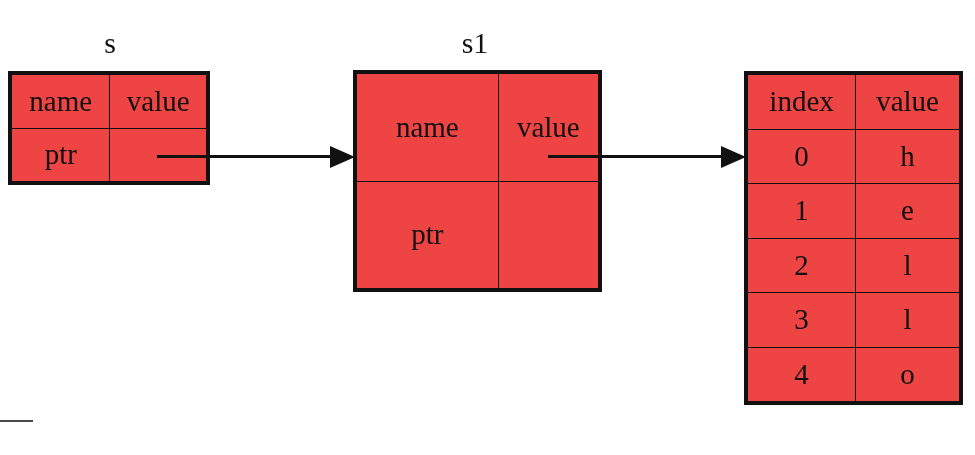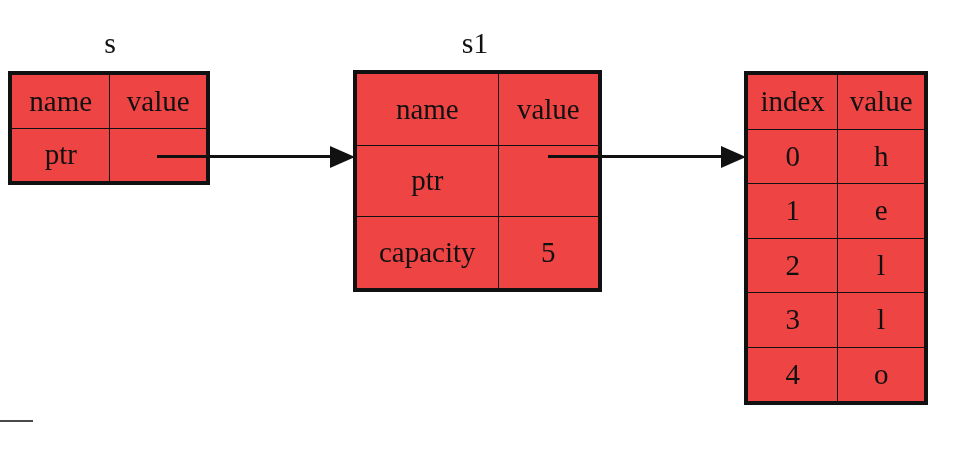--- a/index.html
+++ b/index.html
@@ -119,32 +119,28 @@
         </colgroup>
       <tbody>
         <tr>
           <td>name</td>
           <td>value</td>
         </tr>
         <tr>
           <td>ptr</td>
           <td class="blank"></td>
         </tr>
-        <tr>
-          <td>capacity</td>
-          <td>5</td>
-        </tr>
       </tbody>
     </table>
   </div>
 
   <div class="arrow-line" style="left:548px; top:155px; width:176px;"></div>
   <div class="arrow-head" style="left:721px; top:146px;"></div>
 
-  <div class="box" style="left:744px; top:71px; width:184px; height:334px;">
+  <div class="box" style="left:744px; top:71px; width:219px; height:334px;">
     <table>
       <colgroup>
           <col style="width:51%">
           <col style="width:49%">
         </colgroup>
       <tbody>
         <tr>
           <td>index</td>
           <td>value</td>
         </tr>

